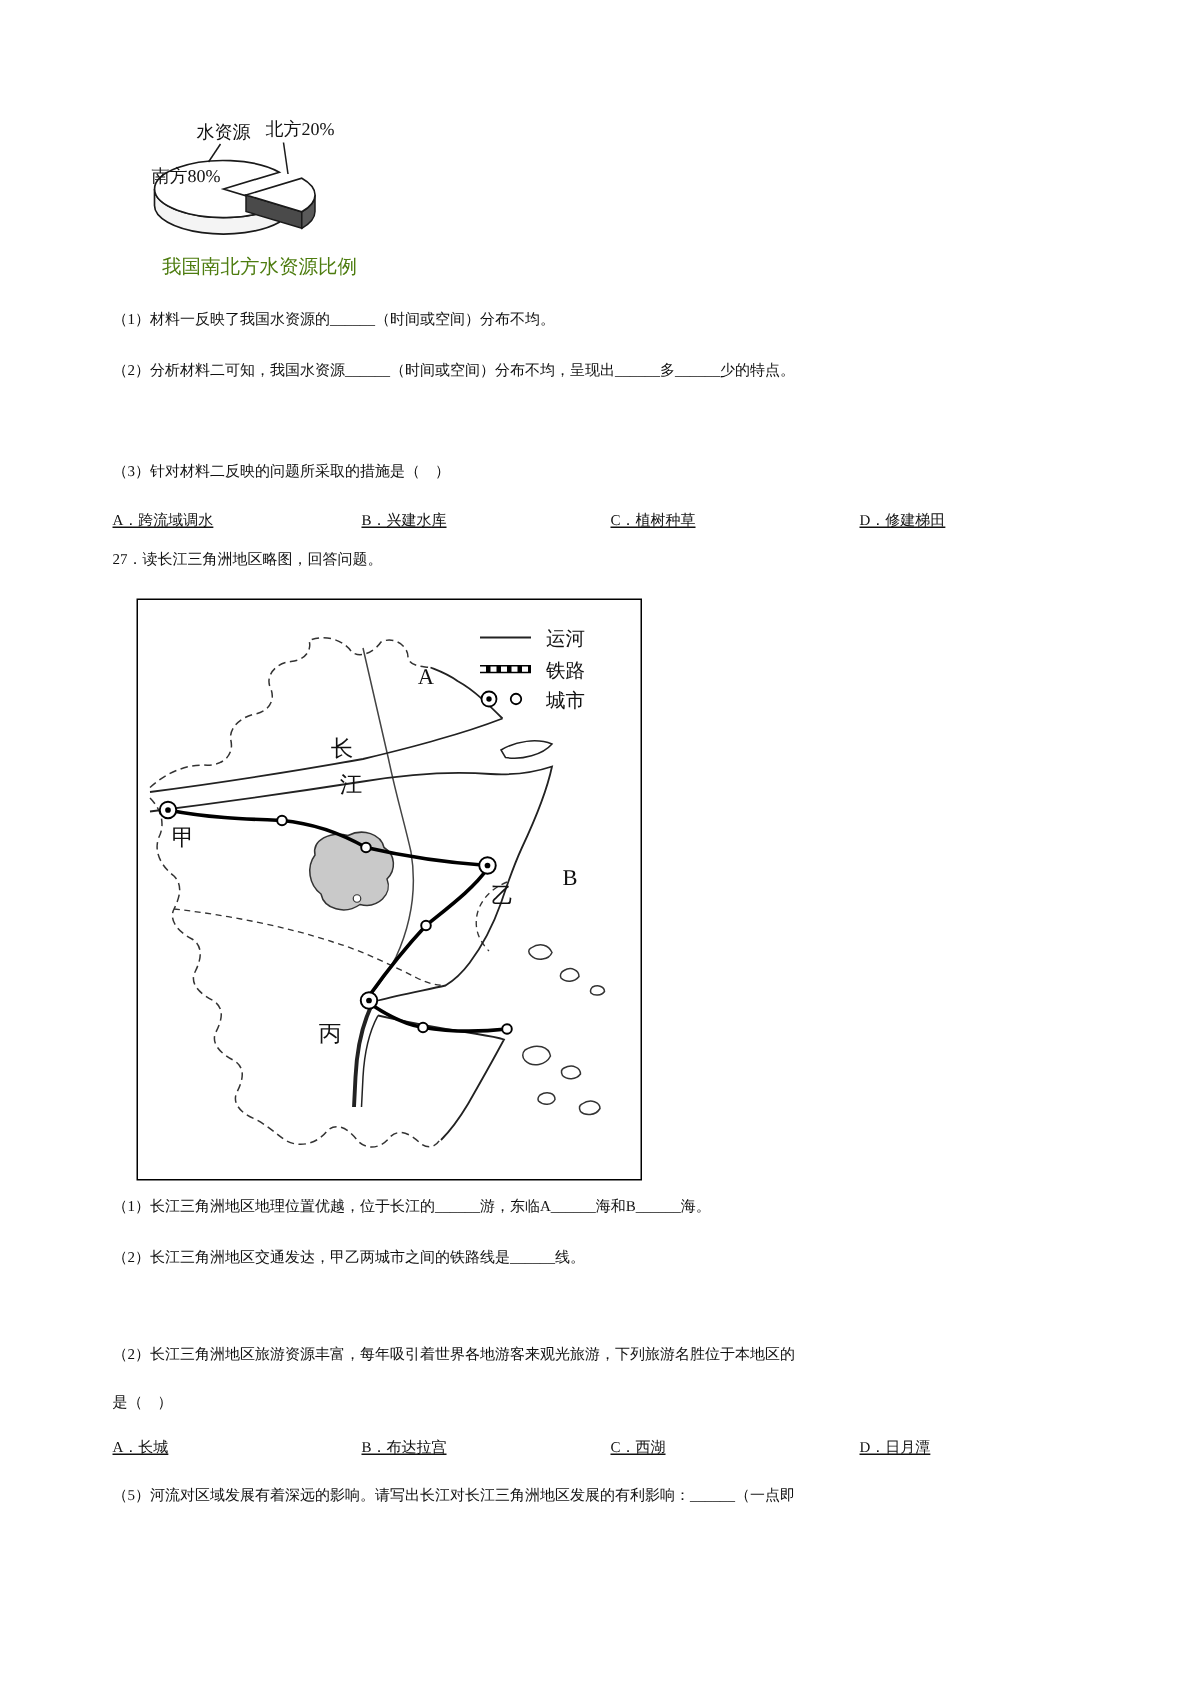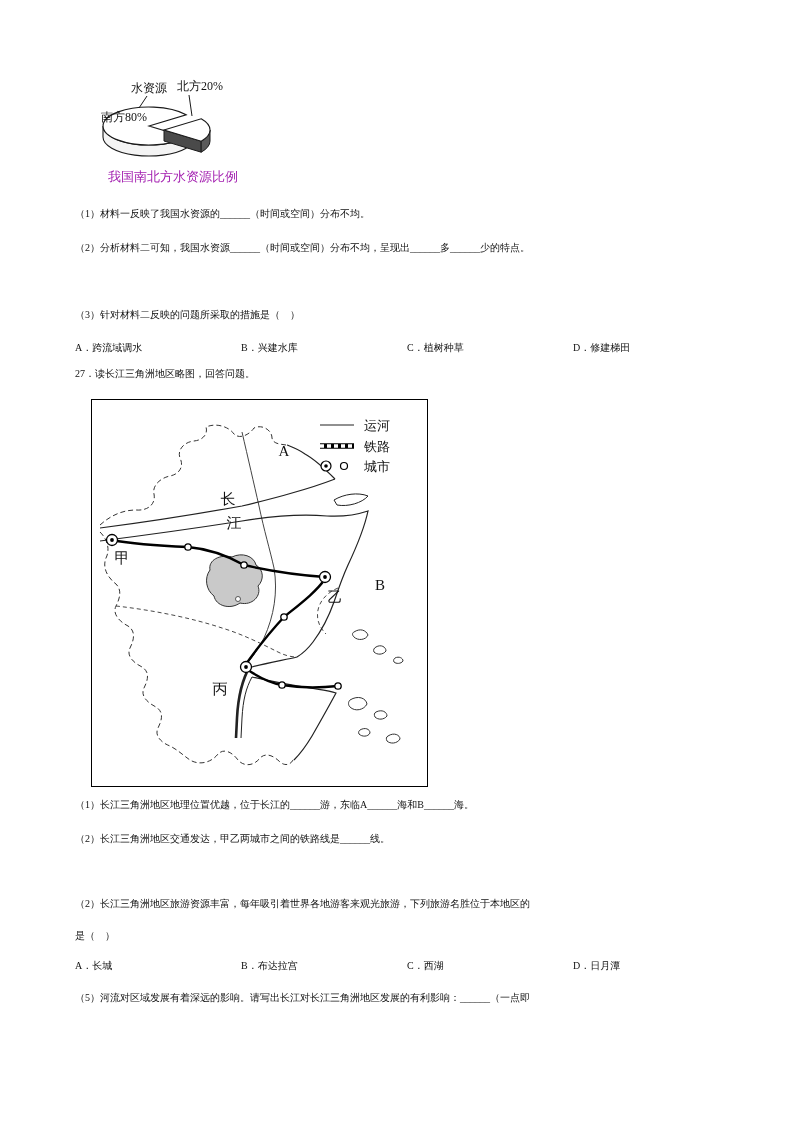--- a/index.html
+++ b/index.html
@@ -10,24 +10,24 @@
     color:#000;
   }
   .page { position:relative; width:794px; height:1123px; background:#fff; overflow:hidden;margin-left:11px; }
 
   .line {
     position:absolute; left:64px; width:670px;
     font-size:10px; line-height:20px; white-space:nowrap;
     color:#111;
   }
   .options { display:flex; }
-  .options span { display:block; width:166px; }
+  .options span { display:block; width:166px;text-decoration:underline; }
 
   .pie-figure { position:absolute; left:66px; top:74px; width:192px; }
-  .pie-caption { margin-top:0px; text-align:center; font-size:13px; color:#a21caf; }
+  .pie-caption { margin-top:0px; text-align:center; font-size:13px; color:#4d7c0f; }
 
   .map-figure {
     position:absolute; left:80px; top:399px;
     width:337px; height:388px;
     border:1px solid #000; background:#fff;
   }
   svg text { font-family:"Liberation Serif","DejaVu Serif",serif; fill:#111; }
 </style>
 </head>
 <body>

